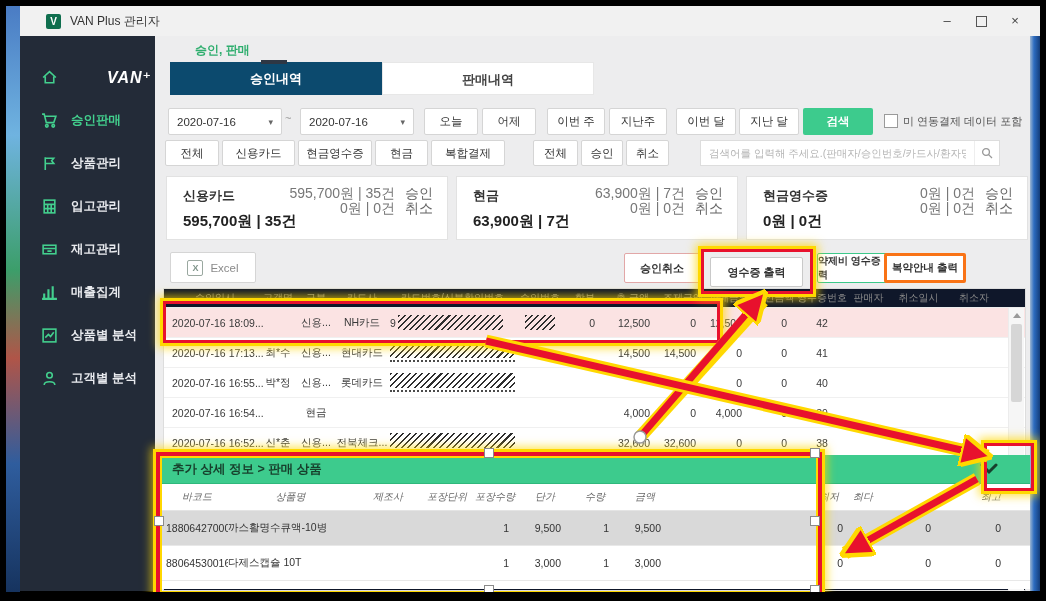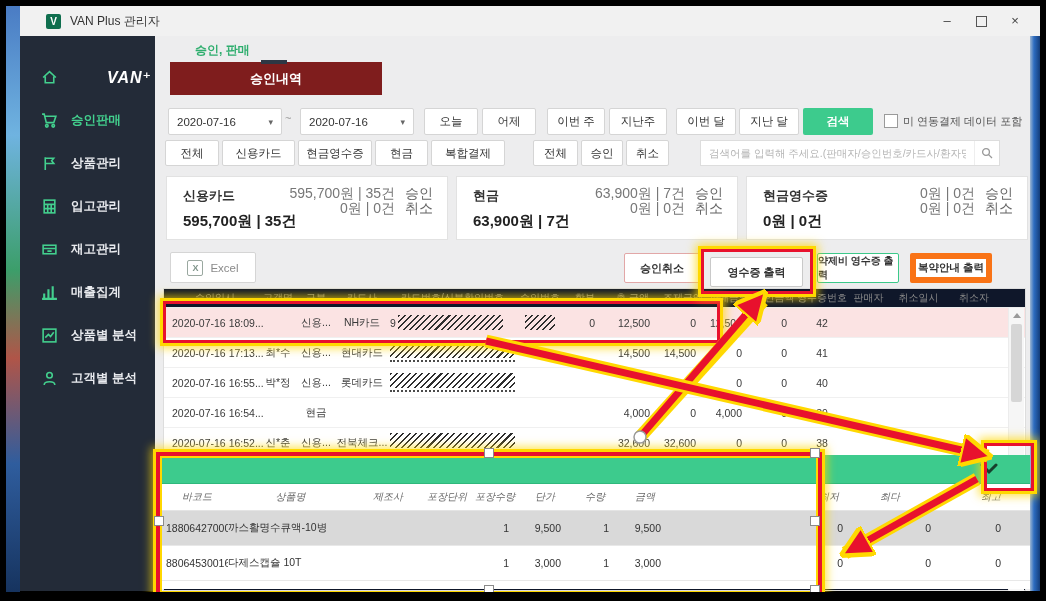--- a/index.html
+++ b/index.html
@@ -19,21 +19,21 @@
   .side-item{height:43px;display:flex;align-items:center;padding-left:21px;gap:13px;color:#e8eaee;font-size:12.5px;font-weight:bold;cursor:pointer;}
   .side-item.active .slabel{color:#43d08e;}
   .slogo{color:#fff;font-size:16px;font-weight:800;font-style:italic;letter-spacing:1px;margin-left:36px;}
   .sic{width:17px;height:17px;flex:0 0 17px;}
   .sic svg{width:17px;height:17px;stroke:#43d08e;fill:none;stroke-width:1.5;}
   
   #main{left:155px;top:36px;width:875px;height:555px;background:#ededee;}
   #bluestrip{left:1030px;top:36px;width:10px;height:555px;background:linear-gradient(90deg,#9db6d2,#2d6cc0 40%,#143d7a);}
   #pagelabel{left:40px;top:6px;font-size:12px;font-weight:bold;color:#2fae6e;}
   .tab{top:26px;height:33px;width:212px;text-align:center;line-height:33px;font-size:13px;font-weight:bold;cursor:pointer;}
-  #tab1{left:15px;background:#7f1d1d;color:#fff;}
+  #tab1{left:15px;background:#0c4a6e;color:#fff;}
   #tab2{left:227px;background:#fff;color:#444;border:1px solid #e7e7e7;box-sizing:border-box;}
   #tabdash{left:106px;top:24px;width:26px;height:4px;background:#2e3744;}
   .btn{position:absolute;background:#fff;border:1px solid #d5d5d5;border-radius:2px;font-size:11.5px;color:#333;
        display:flex;align-items:center;justify-content:center;cursor:pointer;box-sizing:border-box;}
   .sel-date{justify-content:space-between;padding:0 8px;}
   .caret{font-size:9px;color:#666;margin-left:6px;}
   #btn-search{background:#3dcb8d;border:none;color:#fff;font-weight:bold;}
   .row1{top:72px;height:27px;}
   .row2{top:104px;height:26px;}
   #tilde{left:130px;top:76px;color:#999;font-size:11px;}
@@ -49,21 +49,21 @@
   .card .mini{position:absolute;right:14px;top:9px;text-align:right;font-size:14px;color:#777;line-height:15px;}
   .card .mini b{font-weight:normal;color:#666;margin-left:10px;}
   .card .tot{position:absolute;left:16px;bottom:8px;font-size:15px;font-weight:bold;color:#222;}
   
   #btn-excel{left:15px;top:216px;width:86px;height:31px;color:#8a8a8a;gap:7px;}
   .xicon{width:14px;height:14px;border:1px solid #9aa8a0;border-radius:2px;color:#7f948a;font-size:9px;font-weight:bold;text-align:center;line-height:14px;}
   .act{top:217px;height:30px;font-weight:bold;font-size:11px;}
   #btn-cancelappr{left:469px;width:76px;border:1px solid #e2a7a7;}
   #btn-receipt{left:555px;top:221px;width:93px;border:1px solid #c9c9c9;}
   #btn-medreceipt{left:662px;width:82px;border:1px solid #3cc98a;font-size:10px;}
-  #btn-medguide{left:755px;width:82px;border:6px solid #f97316;font-size:10.5px;}
+  #btn-medguide{left:729px;width:82px;border:3px solid #f97316;font-size:10.5px;}
   
   #tablebox{left:8px;top:252px;width:863px;height:303px;background:#0f172a;border:1px solid #ddd;box-sizing:border-box;}
   #thead{display:flex;height:18px;align-items:center;border-bottom:1px solid #ececec;}
   .hc{font-size:10px;color:#8a8a8a;text-align:center;overflow:hidden;white-space:nowrap;}
   .trow{display:flex;height:29px;align-items:center;border-bottom:1px solid #f0f0f0;cursor:pointer;background:#fff;}
   .trow.sel{background:#fbe3e3;}
   .c{font-size:10.5px;color:#3a3a3a;overflow:visible;white-space:nowrap;display:flex;align-items:center;}
   .c1{width:94px;padding-left:8px;box-sizing:border-box;}
   .c2{width:40px;}.c3{width:36px;}.c4{width:56px;}.c5{width:125px;}.c6{width:50px;}
   .c7{width:40px;}.c8{width:55px;}.c9{width:46px;}.c10{width:46px;}.c11{width:45px;}
@@ -174,20 +174,21 @@
           </svg></span>
       <span class="slabel">고객별 분석</span>
     </div>
   </div>
 
   <div class="abs" id="main">
     <div class="abs" id="pagelabel">승인, 판매</div>
 
     <div class="abs tab" id="tab1">승인내역</div>
     <div class="abs" id="tabdash"></div>
+    <div class="abs tab" id="tab2">판매내역</div>
 
     <div class="btn row1 sel-date" style="left:13px;width:114px;">
       <span>2020-07-16</span>
         <span class="caret">▾</span>
     </div>
     <div class="abs" id="tilde">~</div>
     <div class="btn row1 sel-date" style="left:145px;width:114px;">
       <span>2020-07-16</span>
         <span class="caret">▾</span>
     </div>
@@ -379,38 +380,39 @@
       <div id="vscroll">
         <div id="sb-up">
             <i></i>
           </div>
         <div id="sb-thumb"></div>
       </div>
     </div>
 
     <div class="abs" id="panel">
       <div id="panelbar">
+        <span id="paneltitle">추가 상세 정보 &gt; 판매 상품</span>
         <span id="chevbtn">
           <svg width="18" height="12" viewBox="0 0 18 12">
               <path d="M2,2 L9,9 L16,2" fill="none" stroke="#17402c" stroke-width="3" stroke-linecap="round"></path>
             </svg>
         </span>
       </div>
       <div id="panelbody">
         <div id="phead">
           <div class="ph b1">바코드</div>
             <div class="ph b2">상품명</div>
           <div class="ph b3">제조사</div>
             <div class="ph b4">포장단위</div>
           <div class="ph b5">포장수량</div>
             <div class="ph b6">단가</div>
           <div class="ph b7">수량</div>
             <div class="ph b8">금액</div>
           <div class="ph b9" style="text-align:right;padding-right:14px;box-sizing:border-box;">최저</div>
-          <div class="ph b10" style="text-align:center;padding-right:14px;box-sizing:border-box;">최다</div>
+          <div class="ph b10" style="text-align:left;padding-right:14px;box-sizing:border-box;">최다</div>
           <div class="ph b11" style="text-align:right;padding-right:10px;box-sizing:border-box;">최고</div>
         </div>
         <div class="prow psel">
           <div class="pc b1">18806427000918</div>
           <div class="pc b2">까스활명수큐액-10병</div>
           <div class="pc b3 ctr"></div>
           <div class="pc b4 ctr"></div>
           <div class="pc b5 num">1</div>
           <div class="pc b6 num">9,500</div>
           <div class="pc b7 num">1</div>

